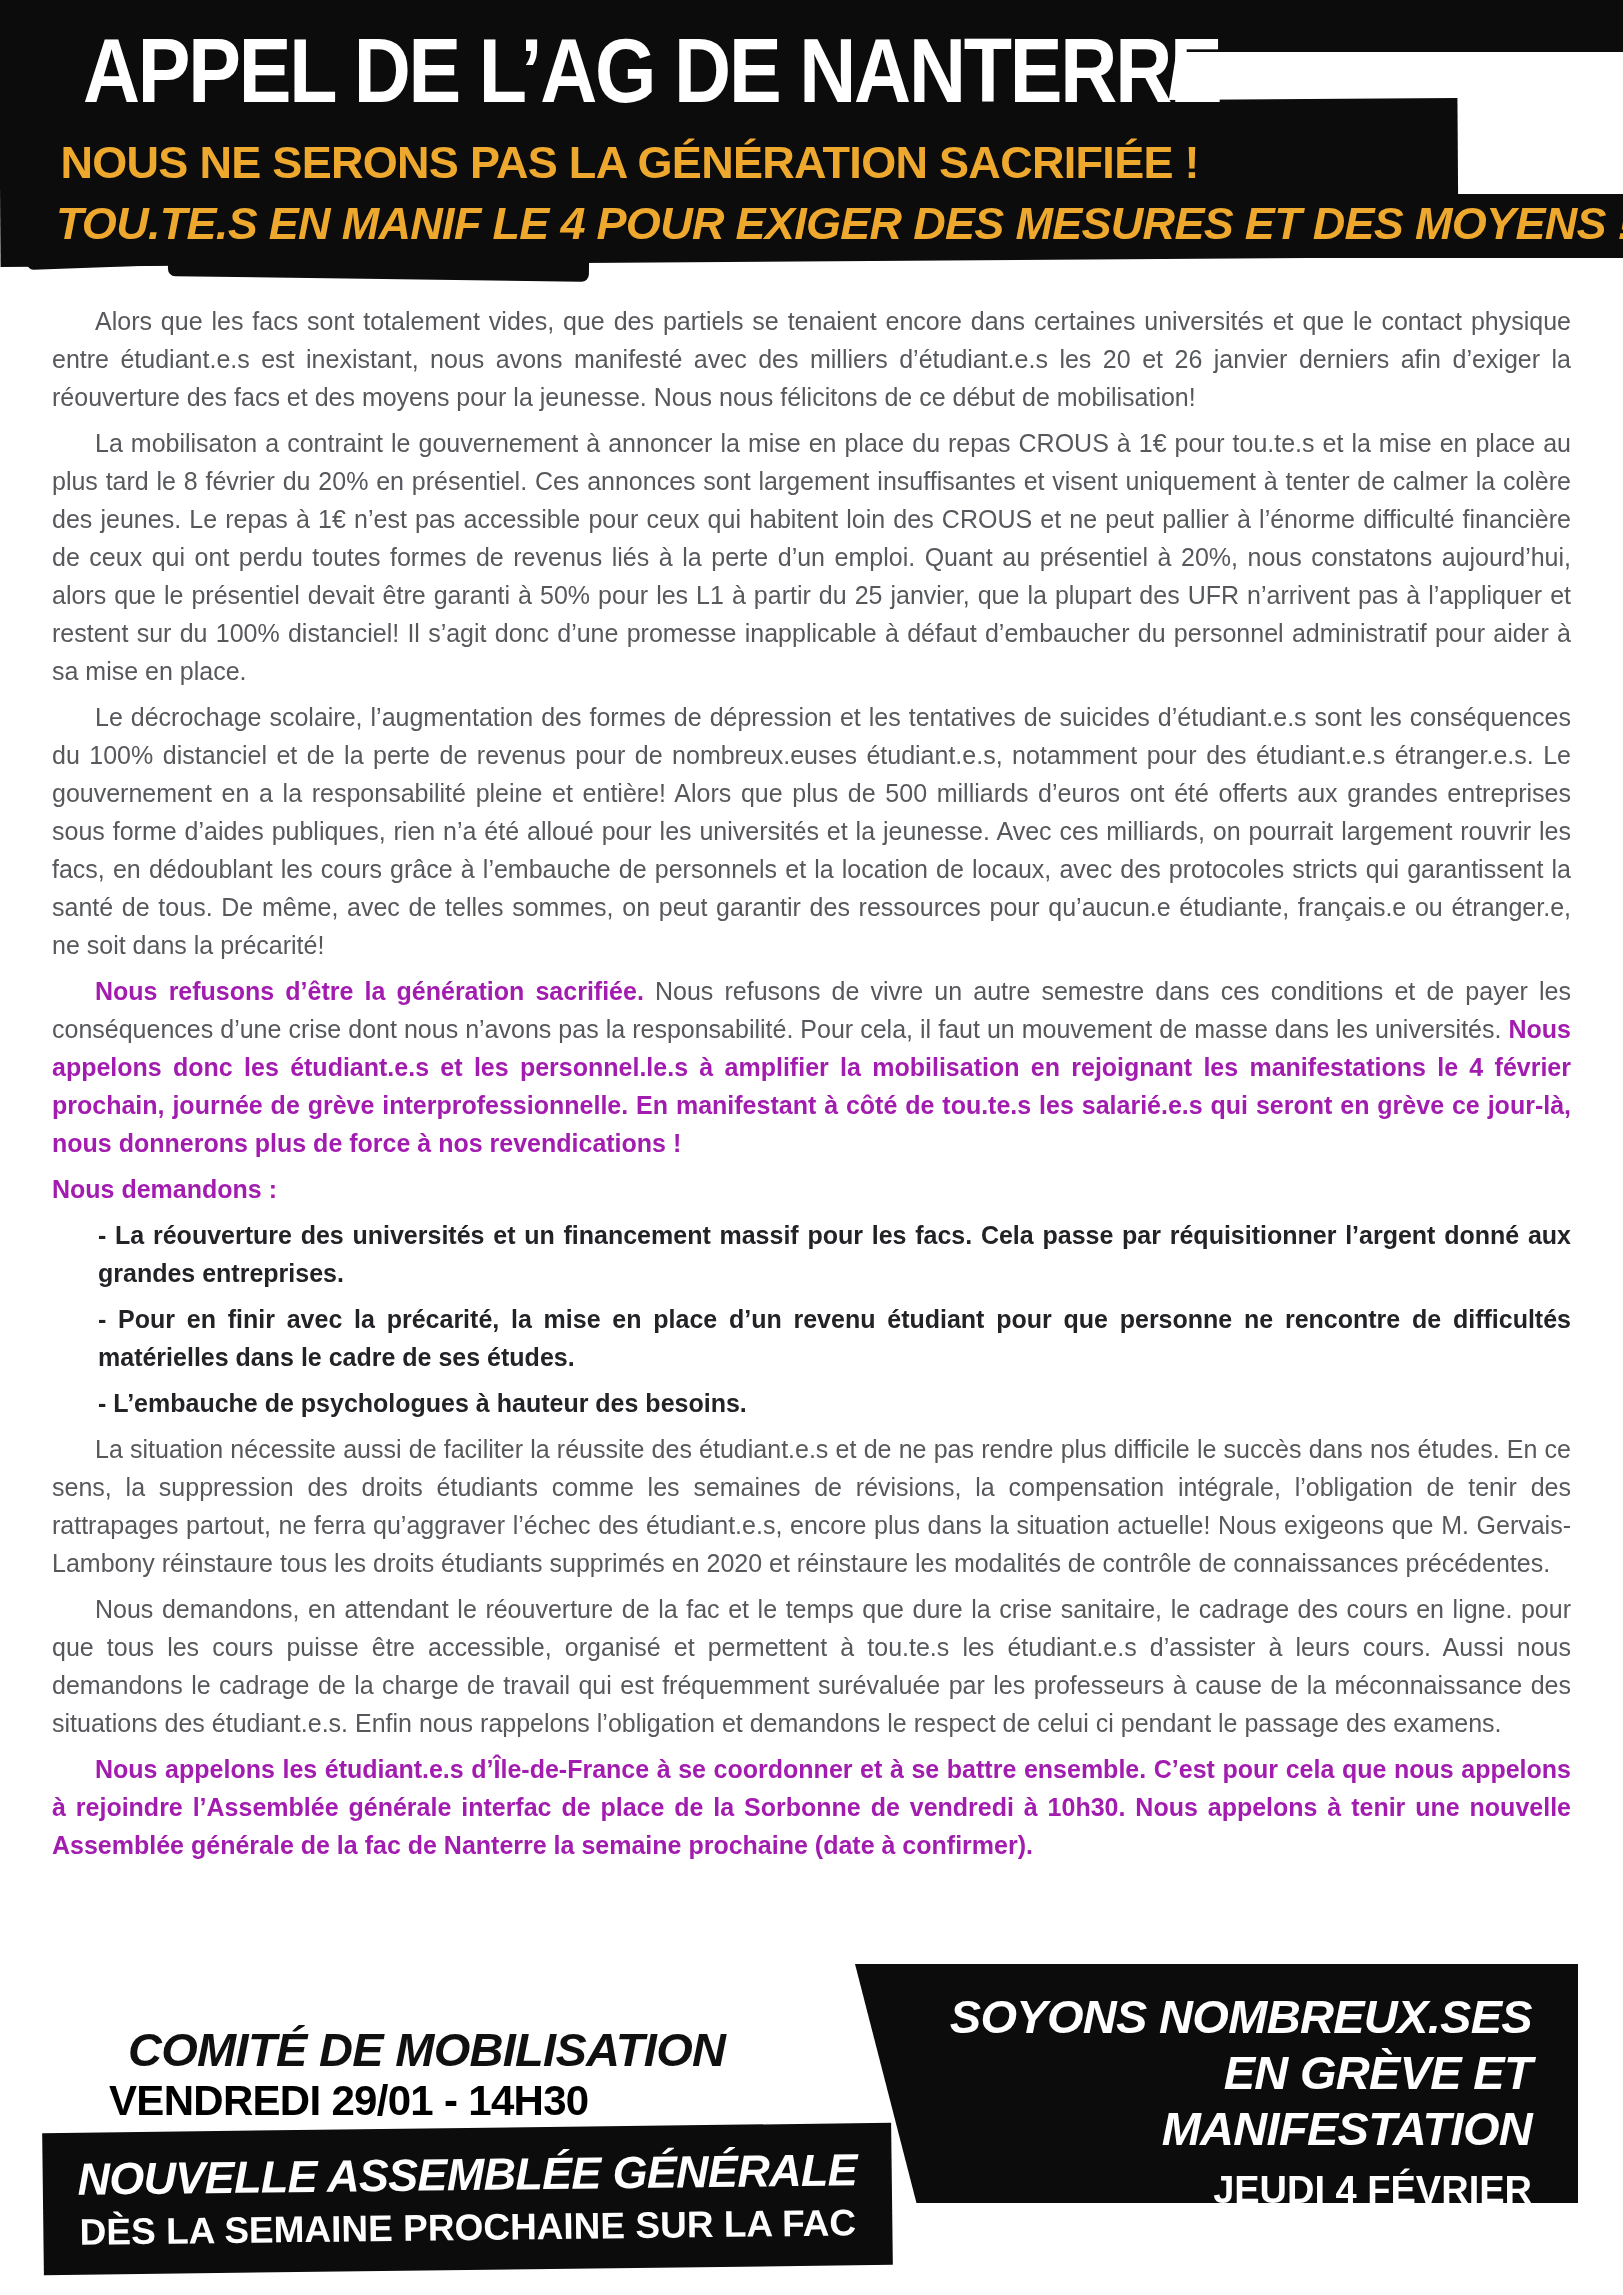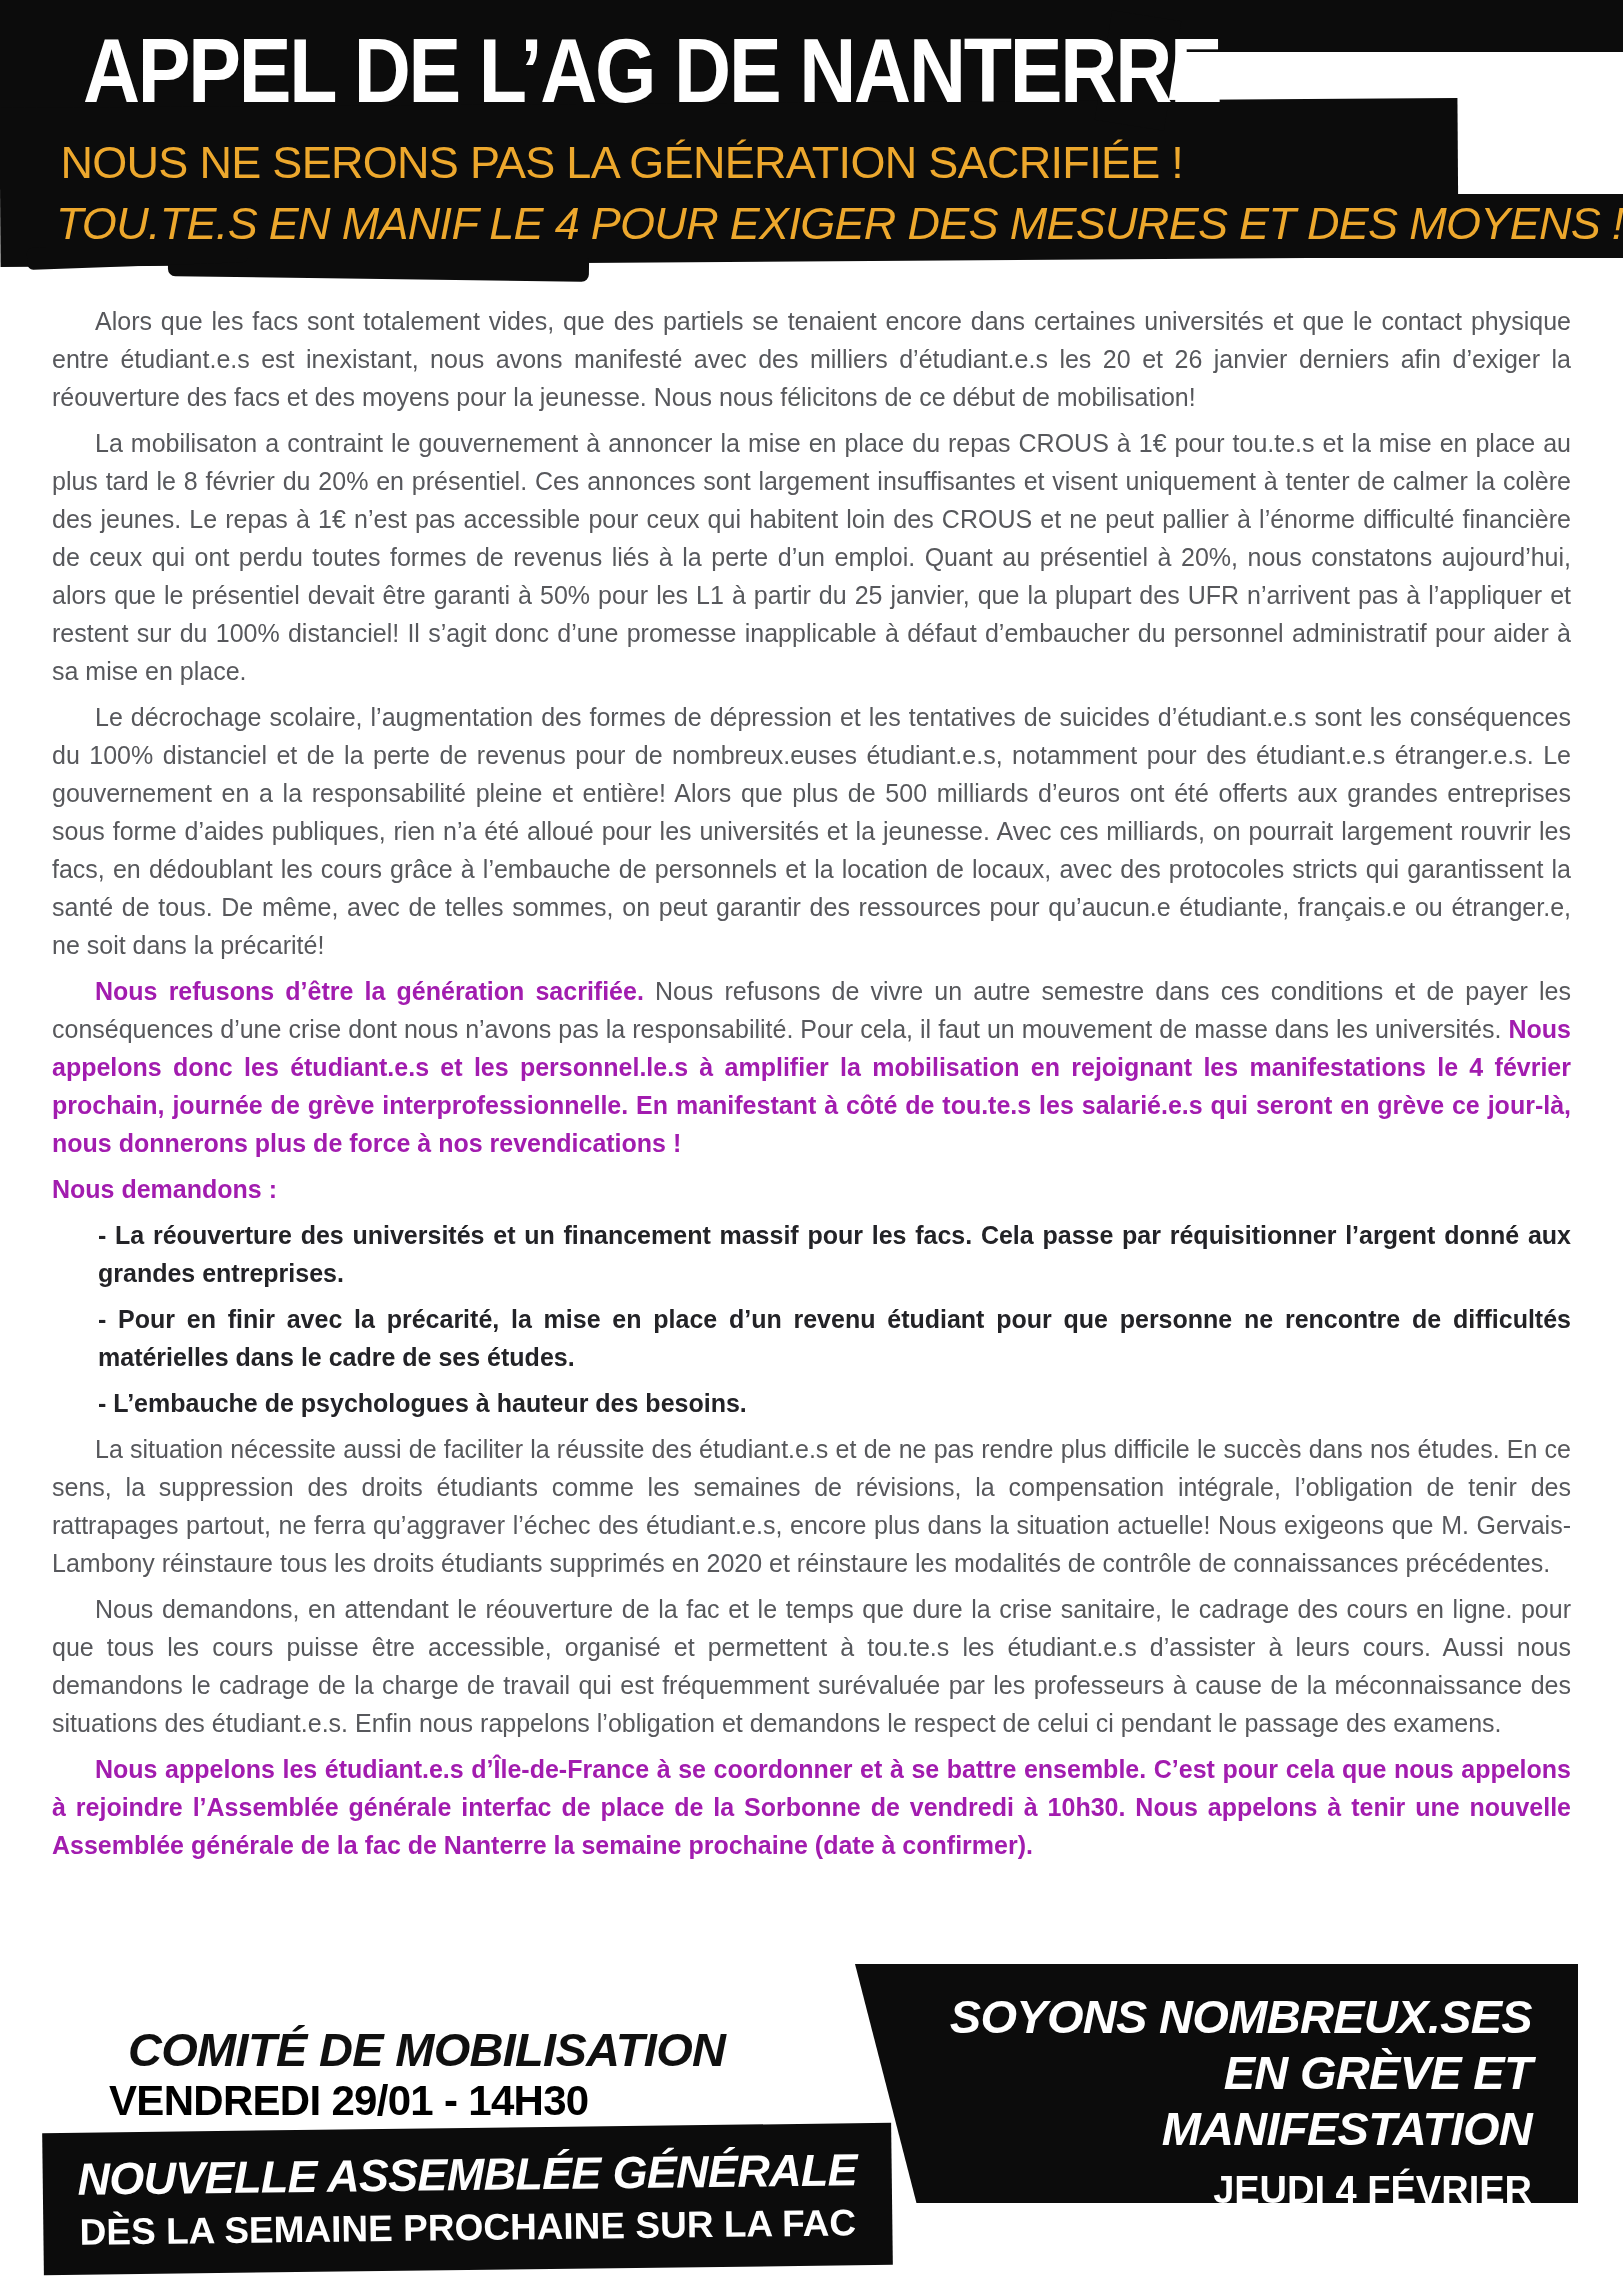--- a/index.html
+++ b/index.html
@@ -12,21 +12,21 @@
   #brush-title{left:0;top:0;width:1143px;height:128px;}
   #brush-sub{left:0;top:103px;width:1458px;height:159px;transform:rotate(-0.4deg);}
   #brush-tail1{left:168px;top:252px;width:421px;height:26.6px;transform:rotate(0.8deg);border-radius:7.4px;}
   #brush-tail2{left:26.6px;top:244px;width:221px;height:22px;transform:rotate(-2deg);border-radius:5.9px;}
   #brush-tail3{left:1103px;top:14.8px;width:70px;height:111px;transform:rotate(9deg);}
   #brush-tail4{left:1402px;top:221px;width:192px;height:19px;transform:rotate(-1.5deg);border-radius:5.9px;}
 
   #title{position:absolute;left:83px;top:19px;z-index:2;color:#ffffff;
          font-size:79px;font-weight:bold;letter-spacing:-2.2px;white-space:nowrap;
          transform:scaleY(1.14);transform-origin:top left;}
-  .sub{position:absolute;z-index:2;white-space:nowrap;font-weight:normal;color:#EDA82D;}
+  .sub{position:absolute;z-index:2;white-space:nowrap;font-weight:bold;color:#EDA82D;}
   #sub1{left:53px;top:137px;font-size:45px;letter-spacing:-0.7px;}
   #sub2{left:47px;top:198px;font-size:45px;font-style:italic;letter-spacing:-0.7px;}
   #sub1 span{background:#0c0c0c;padding:4.4px 11.8px 7.4px 7.4px;}
   #sub2 span{background:#0c0c0c;padding:4.4px 14.8px 8.9px 8.9px;}
 
   
   .doc{position:absolute;left:44px;top:294px;width:1535px;z-index:2;
        color:#57585c;font-size:25px;line-height:38px;text-align:justify;}
   .doc p{margin:8px;}
   .indent{text-indent:43px;}

